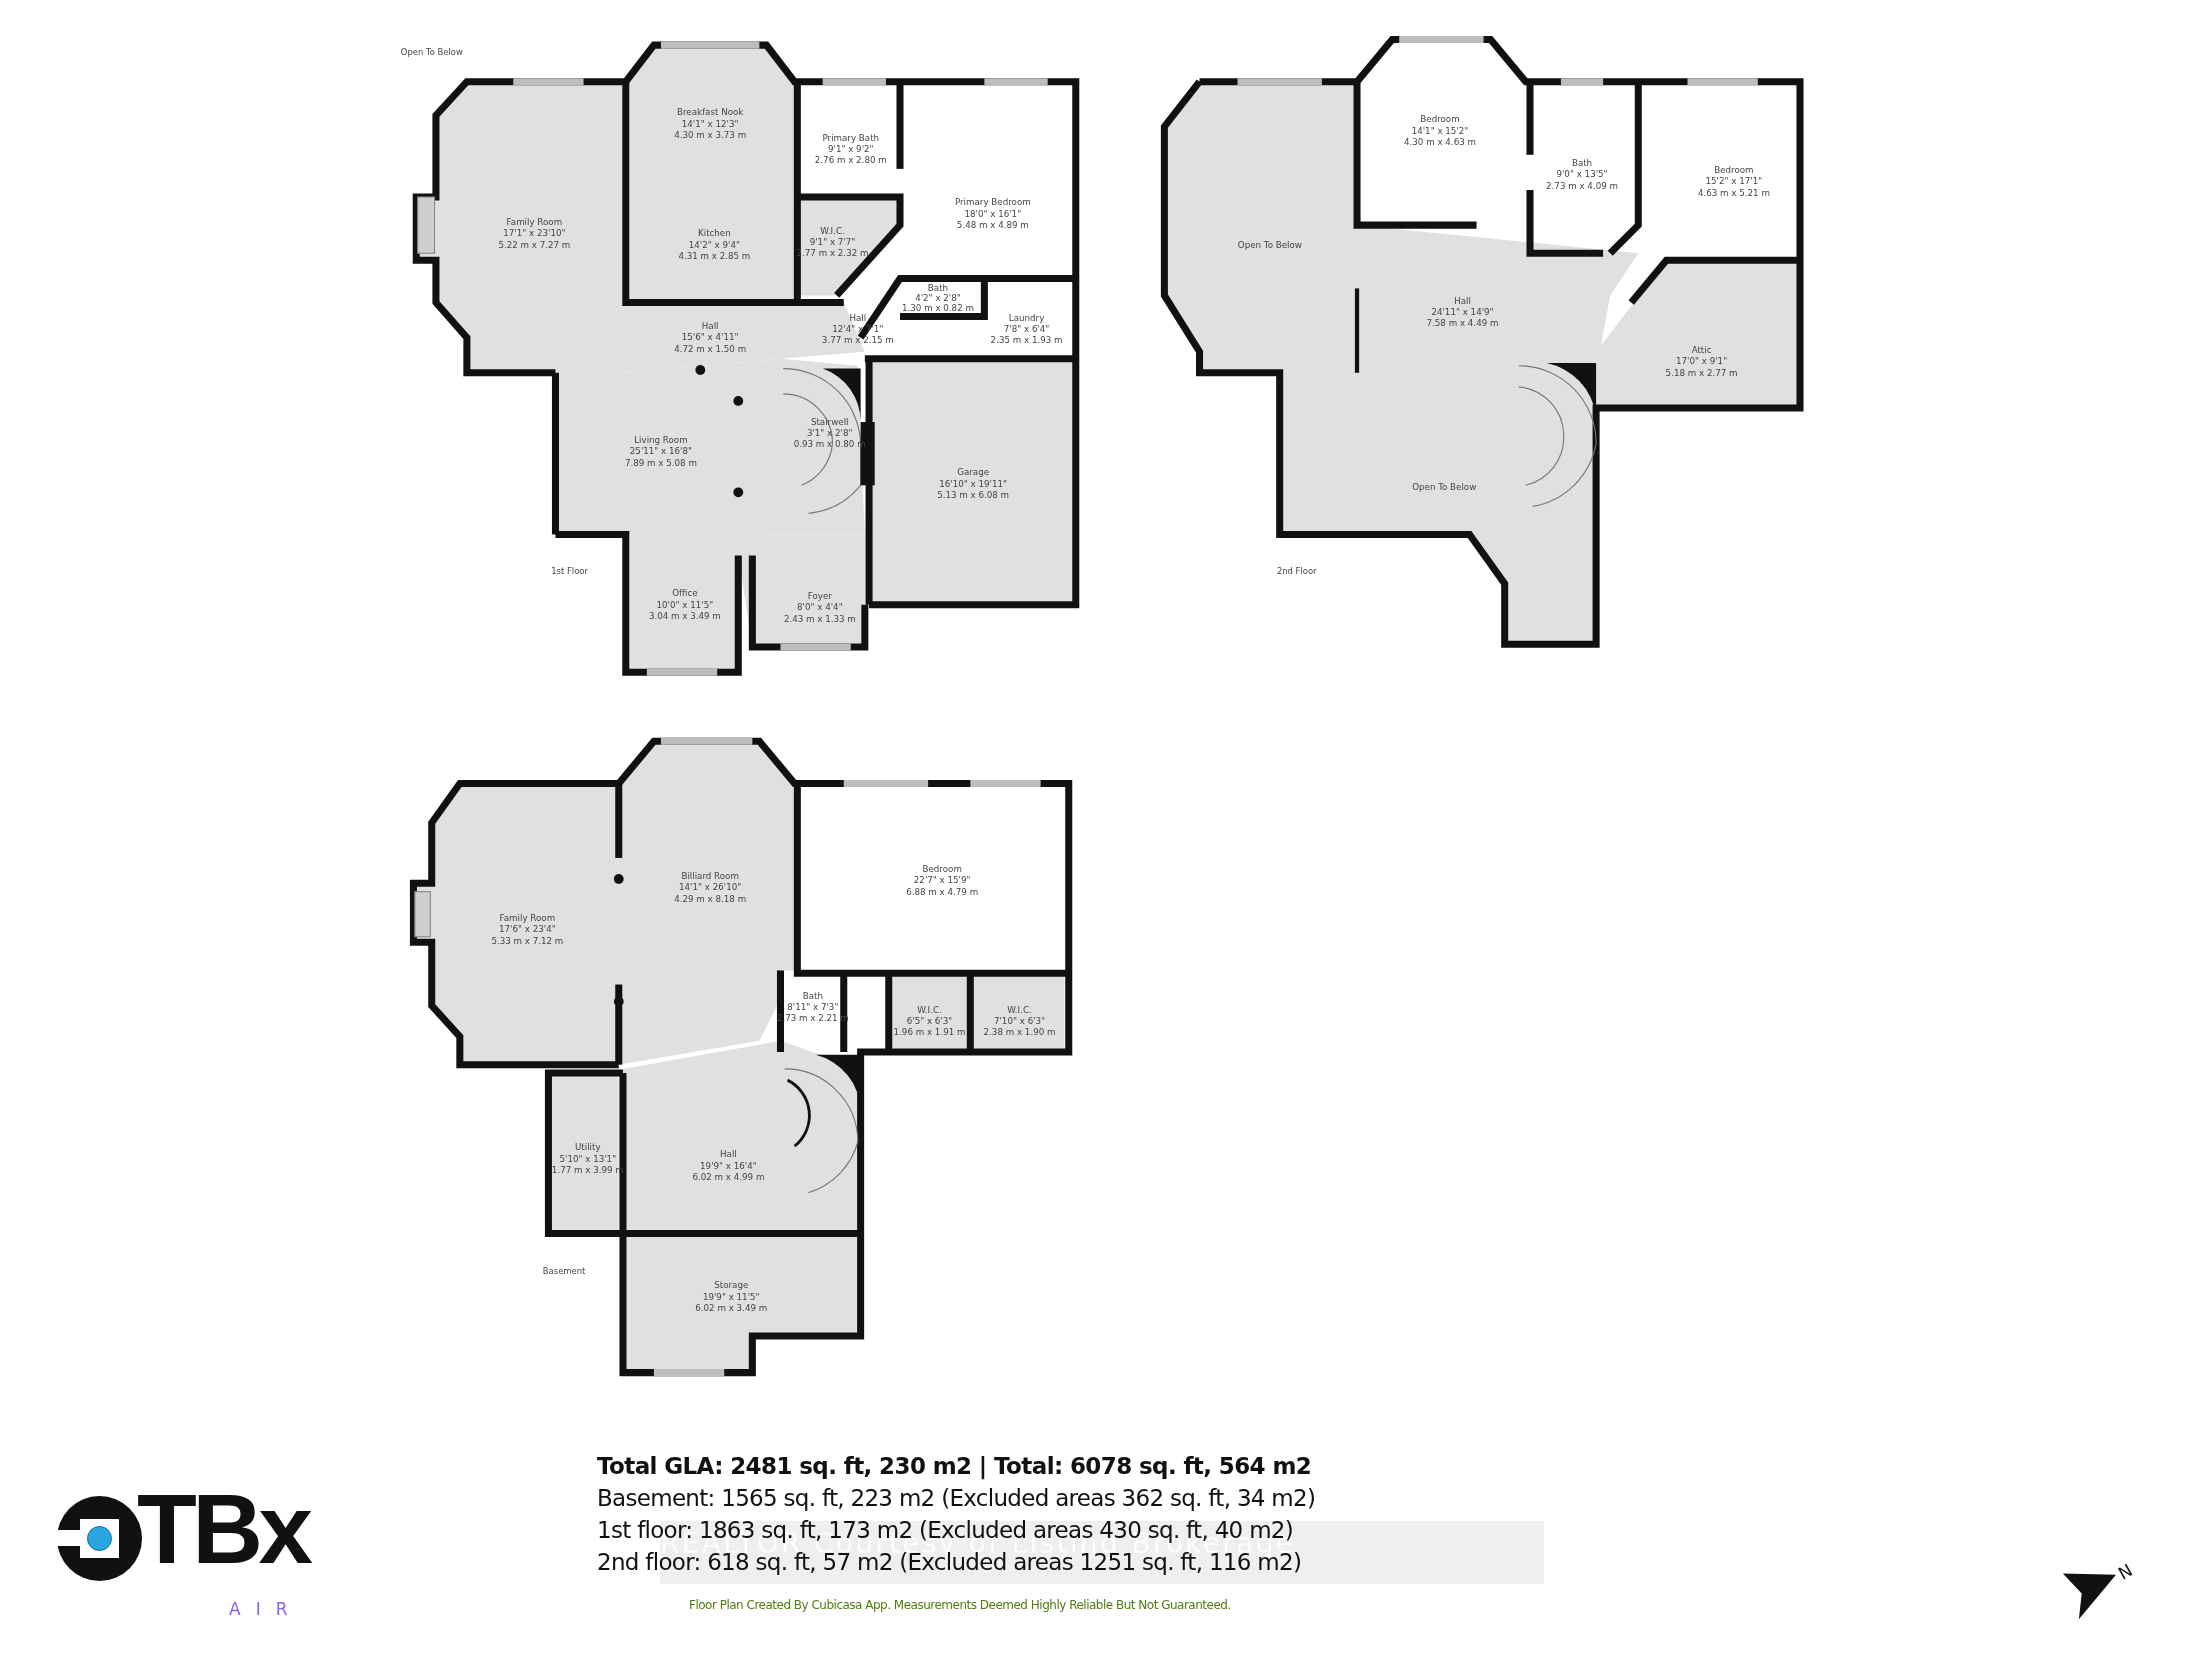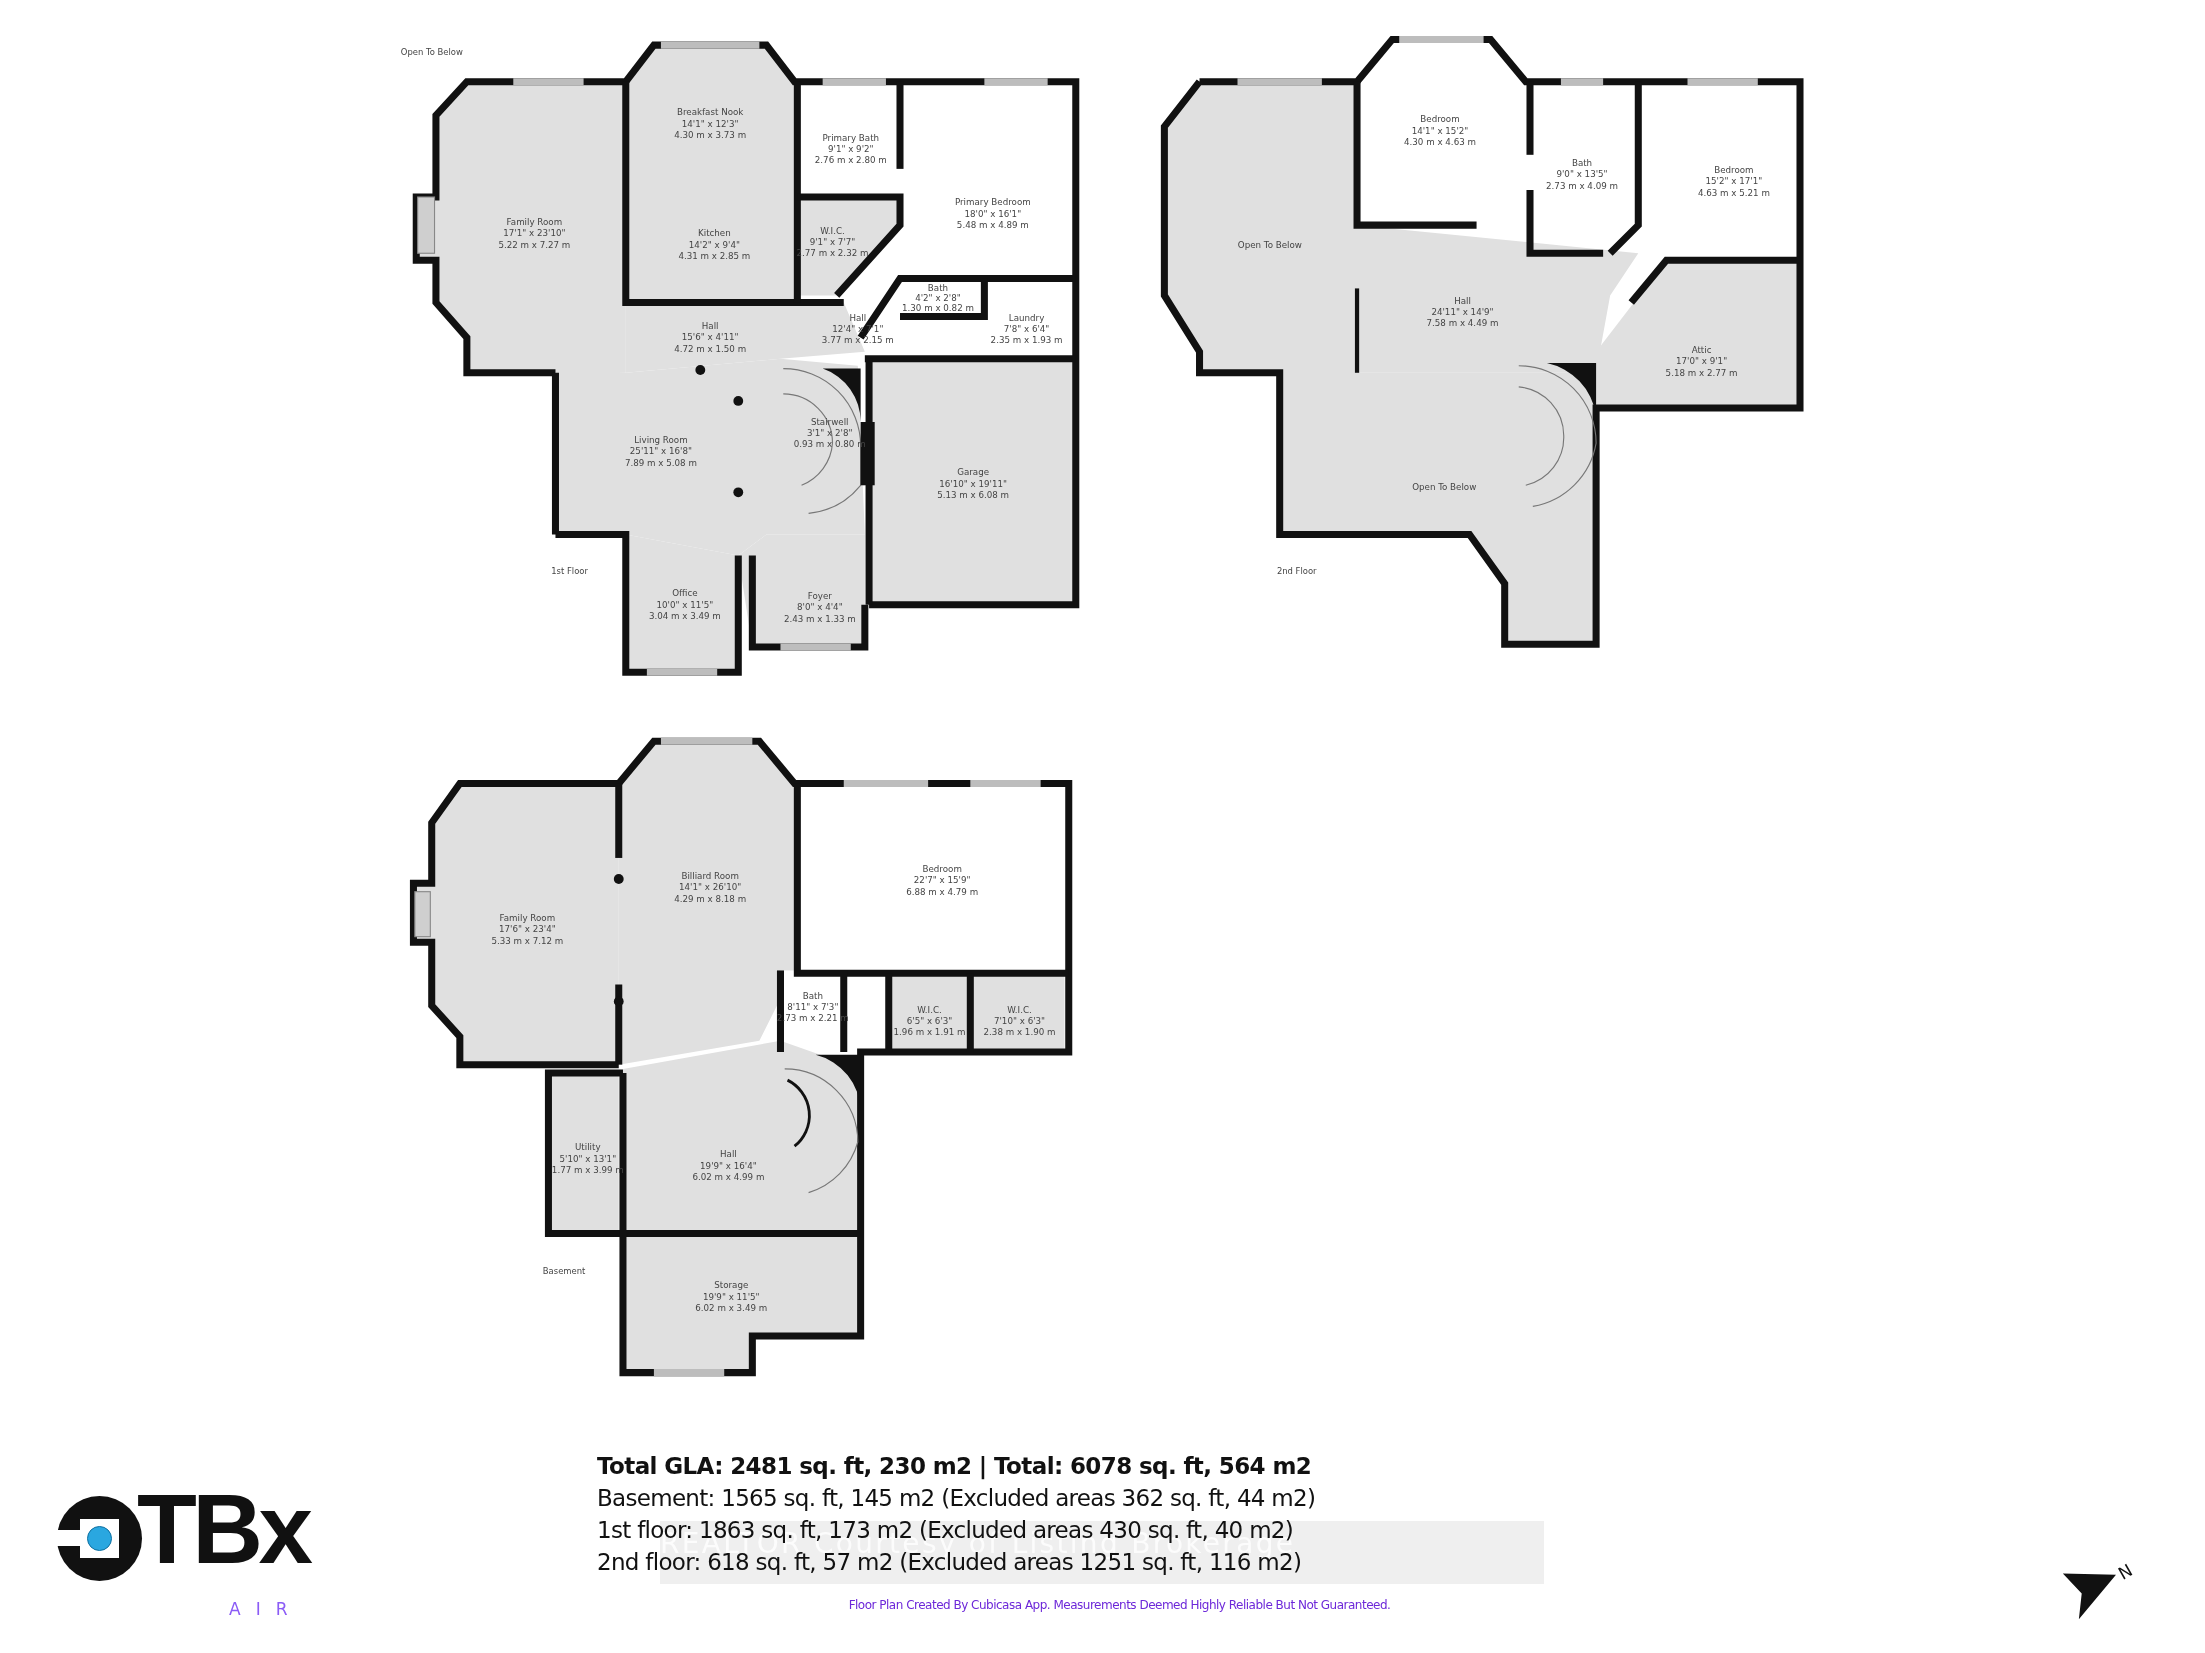--- a/index.html
+++ b/index.html
@@ -11,21 +11,21 @@
   .wall-thin{fill:none;stroke:#111;stroke-width:3;}
   .win{stroke:#bdbdbd;stroke-width:5;fill:none;}
   .stair{fill:none;stroke:#777;stroke-width:0.8;}
   .rlabel{font-family:"DejaVu Sans",sans-serif;font-size:6.2px;fill:#444;text-anchor:middle;}
   .flabel{font-family:"DejaVu Sans",sans-serif;font-size:6px;fill:#444;}
   .col{fill:#111;}
   .summary{position:absolute;left:597px;top:1450px;width:1011px;color:#111;}
   .summary .total{font-family:"DejaVu Sans",sans-serif;font-weight:bold;font-size:23px;line-height:32px;letter-spacing:-0.6px;}
   .summary .line{font-family:"DejaVu Sans",sans-serif;font-size:23px;line-height:32px;letter-spacing:-0.7px;}
   .watermark{position:absolute;left:660px;top:1521px;width:884px;height:63px;background:rgba(210,210,210,0.35);color:rgba(255,255,255,0.8);font-family:"DejaVu Sans",sans-serif;font-size:28px;line-height:46px;letter-spacing:2.3px;white-space:nowrap;overflow:hidden;}
-  .disclaimer{position:absolute;left:689px;top:1598px;width:861px;text-align:center;font-family:"DejaVu Sans",sans-serif;font-size:12px;color:#6d28d9;letter-spacing:-0.5px;}
+  .disclaimer{position:absolute;left:689px;top:1598px;width:861px;font-family:"DejaVu Sans",sans-serif;font-size:12px;color:#4d7c0f;letter-spacing:-0.5px;}
   .logo{position:absolute;left:57px;top:1487px;width:299px;height:121px;}
   .logo-text{position:absolute;left:80px;top:-6.9px;font-family:Liberation Sans, sans-serif;font-weight:bold;font-size:98px;color:#111;letter-spacing:-4.6px;line-height:98px;}
   .logo-cam{position:absolute;left:0;top:9.2px;width:85px;height:85px;border-radius:50%;background:#111;}
   .logo-cam .sq{position:absolute;left:23px;top:23px;width:39px;height:39px;background:#fff;}
   .logo-cam .lens{position:absolute;left:30px;top:30px;width:25px;height:25px;border-radius:50%;background:#2aa7e0;border:1.7px solid #0d6fa0;box-sizing:border-box;}
   .logo-cam .bar{position:absolute;left:-2.3px;top:34px;width:25px;height:16px;background:#fff;}
   .logo-air{position:absolute;left:172px;top:112px;font-family:"DejaVu Sans",sans-serif;font-size:17px;letter-spacing:15px;color:#8b5cf6;}
   .compass{position:absolute;left:2056px;top:1562px;width:80px;height:63px;}
 </style>
 </head>
@@ -283,21 +283,21 @@
       <text class="rlabel" x="520" y="932">6.02 m x 3.49 m</text>
     </g>
     <text class="flabel" x="386" y="906">Basement</text>
   </g>
 </svg>
 
 <div class="watermark">REALTOR Courtesy of Listing Brokerage</div>
 
 <div class="summary">
   <div class="total">Total GLA: 2481 sq. ft, 230 m2 | Total: 6078 sq. ft, 564 m2</div>
-  <div class="line">Basement: 1565 sq. ft, 145 m2 (Excluded areas 362 sq. ft, 44 m2)</div>
+  <div class="line">Basement: 1565 sq. ft, 223 m2 (Excluded areas 362 sq. ft, 34 m2)</div>
   <div class="line">1st floor: 1863 sq. ft, 173 m2 (Excluded areas 430 sq. ft, 40 m2)</div>
   <div class="line">2nd floor: 618 sq. ft, 57 m2 (Excluded areas 1251 sq. ft, 116 m2)</div>
 </div>
 
 <div class="disclaimer">Floor Plan Created By Cubicasa App. Measurements Deemed Highly Reliable But Not Guaranteed.</div>
 
 <div class="logo">
   <div class="logo-cam">
     <div class="sq"></div>
     <div class="bar"></div>

